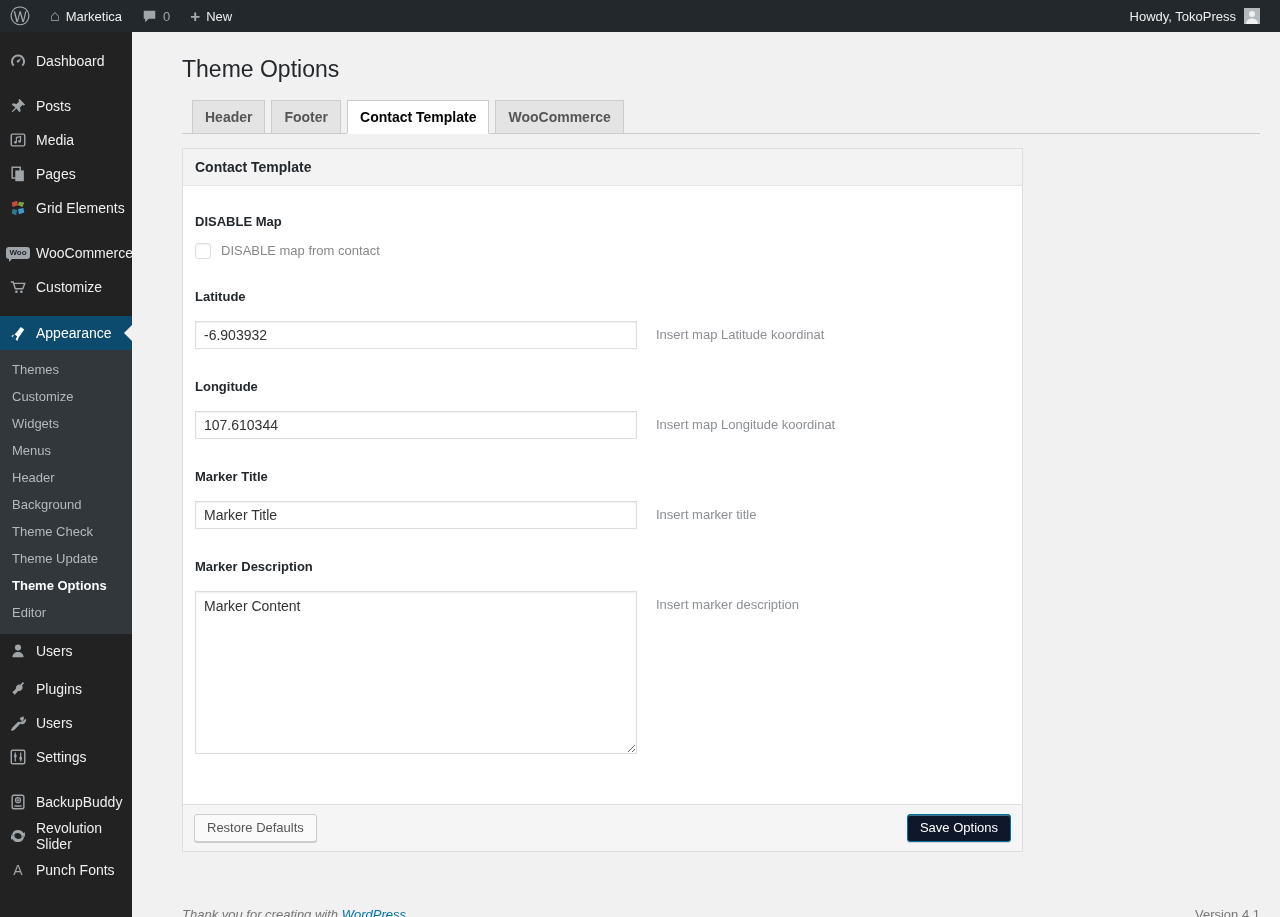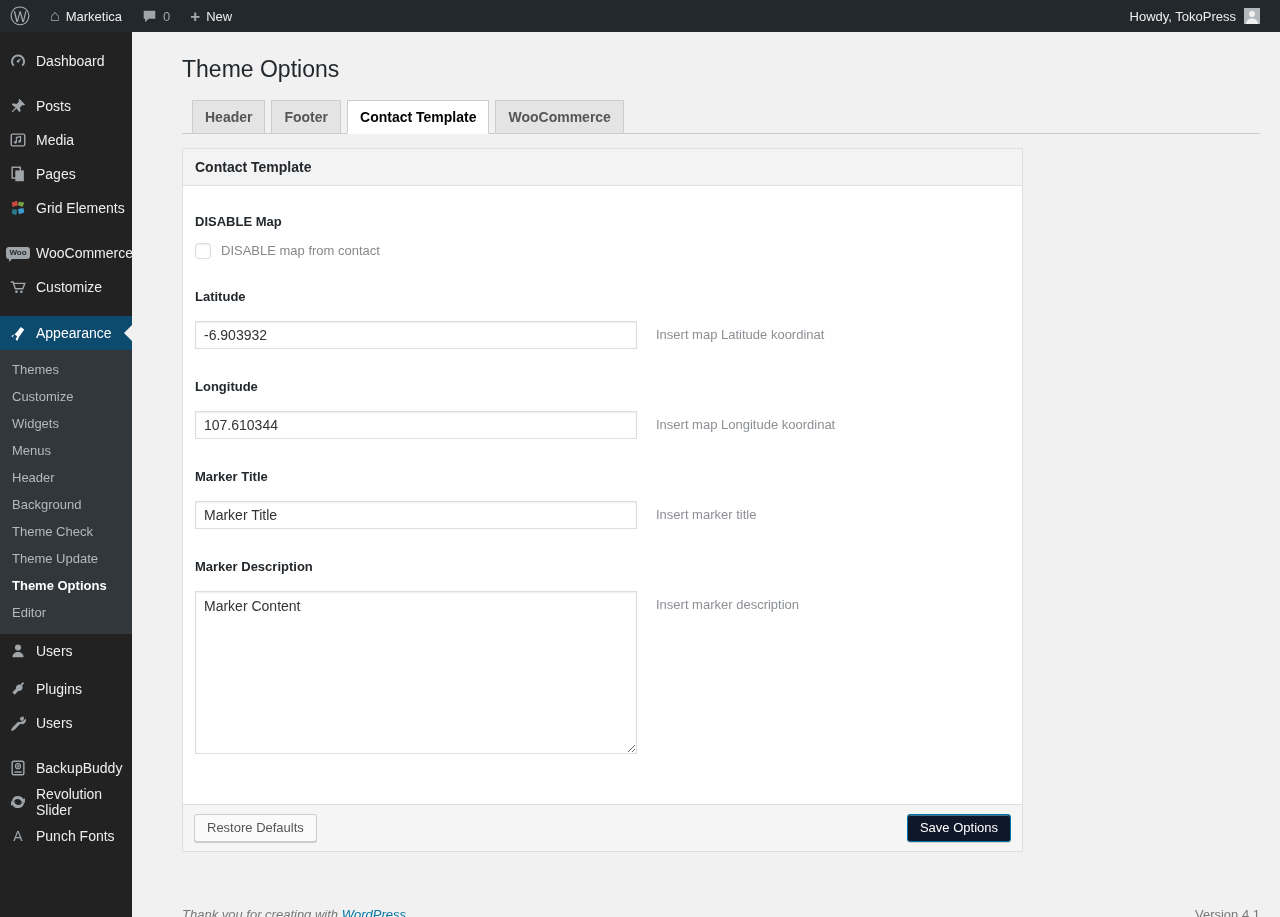--- a/index.html
+++ b/index.html
@@ -242,20 +242,31 @@
 
   <div class="menu-item">
     <span class="micon">
       <svg width="18" height="18" viewBox="0 0 20 20">
           <path fill="currentColor" d="M16.2 2.5a4.6 4.6 0 0 1-6 6L4 14.7l-1.8 3 1.2 1.2 3-1.8 6.2-6.2a4.6 4.6 0 0 0 6-6L15.4 8l-2.5-1-1-2.5z"></path>
         </svg>
     </span>
     <span>Users</span>
   </div>
 
+  <div class="menu-item">
+    <span class="micon">
+      <svg width="18" height="18" viewBox="0 0 20 20">
+          <rect x="2.5" y="2.5" width="15" height="15" rx="1.5" fill="none" stroke="currentColor" stroke-width="1.6"></rect>
+          <path d="M7 5v10M13 5v10" stroke="currentColor" stroke-width="1.4"></path>
+          <rect x="5.6" y="7.5" width="2.8" height="2.8" fill="currentColor"></rect>
+          <rect x="11.6" y="10" width="2.8" height="2.8" fill="currentColor"></rect>
+        </svg>
+    </span>
+    <span>Settings</span>
+  </div>
 
   <div class="menu-item mt">
     <span class="micon">
       <svg width="18" height="18" viewBox="0 0 20 20">
           <rect x="3.5" y="2.5" width="13" height="15" rx="2" fill="none" stroke="currentColor" stroke-width="1.6"></rect>
           <circle cx="10" cy="8" r="2.8" fill="none" stroke="currentColor" stroke-width="1.3"></circle>
           <path d="M10 6.4v3.2M8.4 8h3.2" stroke="currentColor" stroke-width="1.2"></path>
           <path d="M6 14.5h8" stroke="currentColor" stroke-width="1.6"></path>
         </svg>
     </span>

